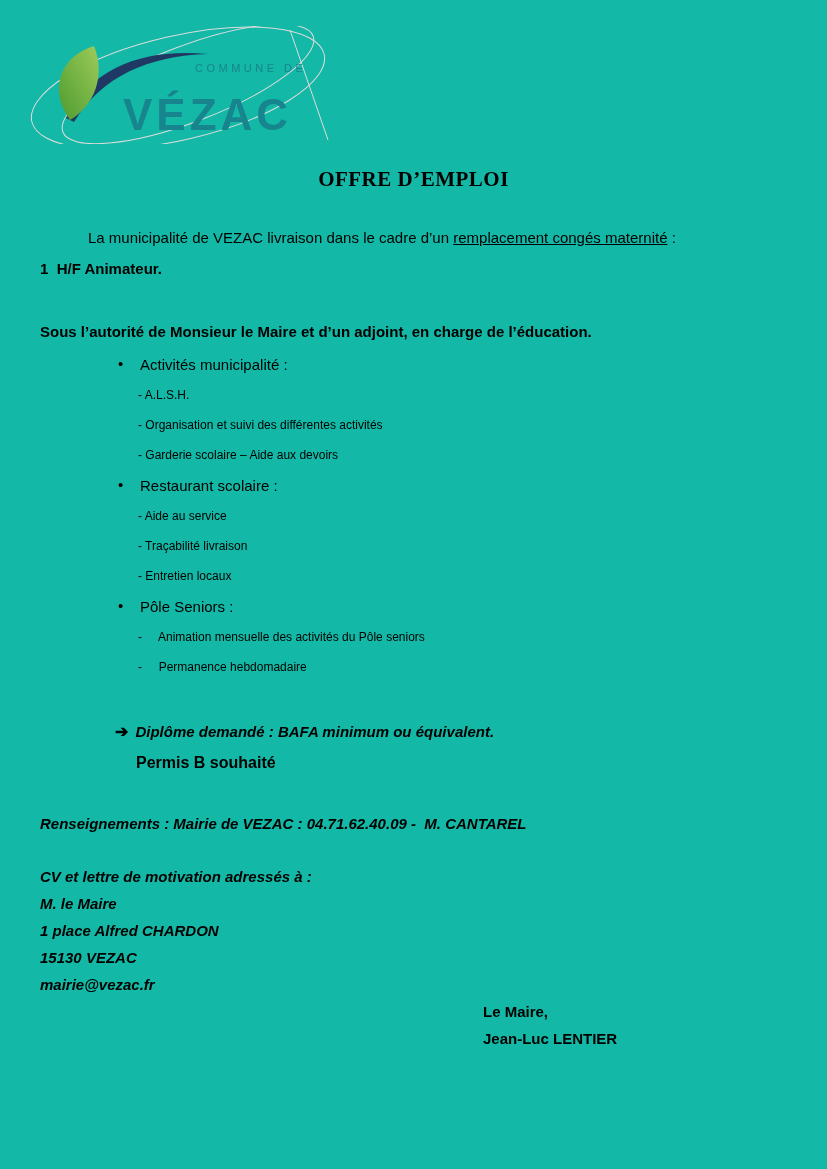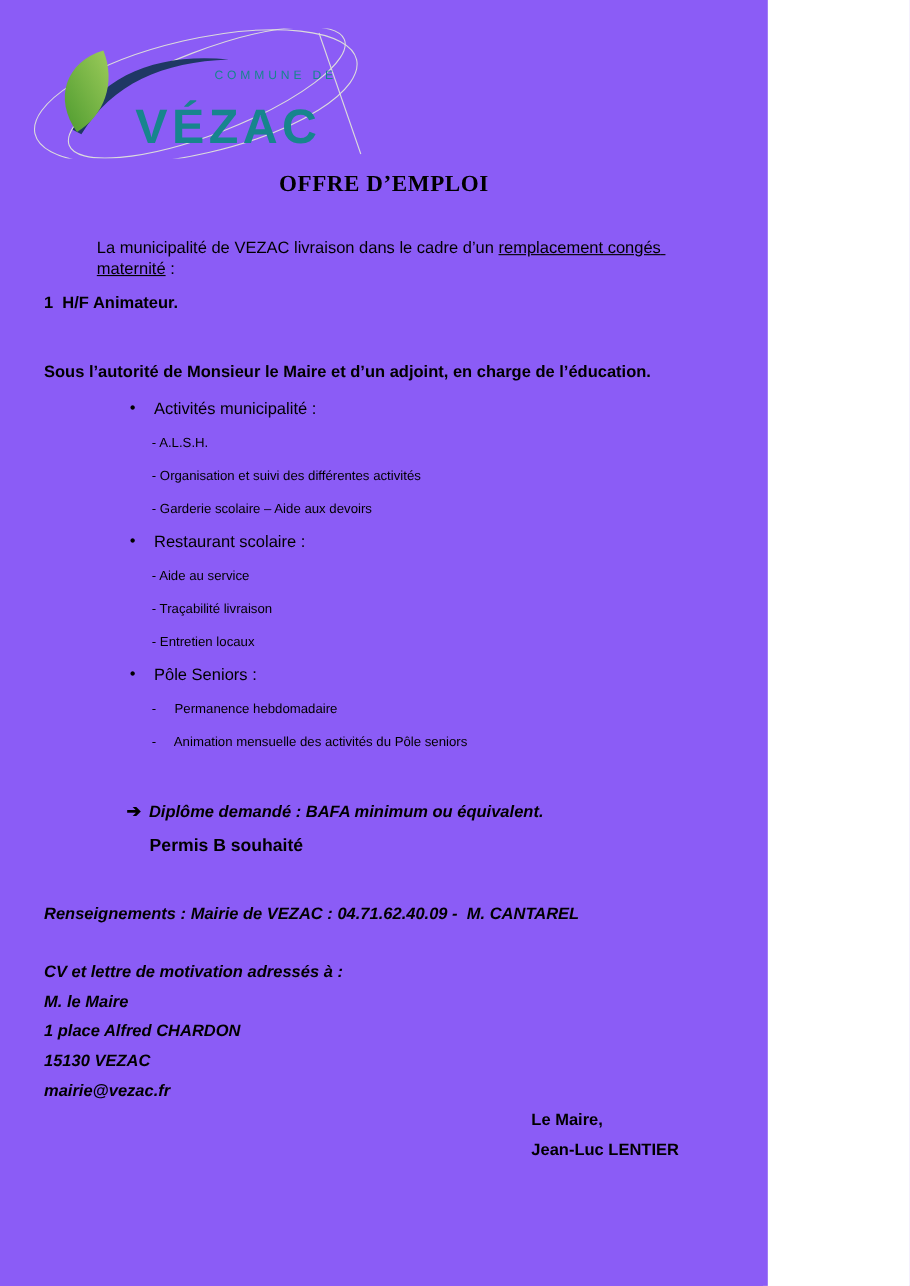--- a/index.html
+++ b/index.html
@@ -1,35 +1,35 @@
 <!DOCTYPE html>
 <html><head>
 <meta charset="utf-8">
 <style>
   html, body { margin: 0; padding: 0; background: #ffffff; }
   .page {
     position: relative;
-    width: 698px;
+    width: 827px;
     height: 1169px;
-    background: #8b5cf6;
+    background: #14b8a6;
     color: #000000;
     font-family: "Liberation Sans", sans-serif;
     font-size: 15px;
     line-height: 19px;
     overflow: hidden;
   }
   .content { padding: 0 40px; }
   .txt { white-space: pre-wrap; }
 
   
   .logo { position: relative; margin: 26px 0 0 28px; width: 330px; height: 118px; }
 
   
   .doc-title {
-    margin-top: 10px;
+    margin-top: 22px;
     text-align: center;
     font-family: "Liberation Serif", serif;
     font-weight: bold;
     font-size: 21px;
     letter-spacing: 0.5px;
     line-height: 26px;
   }
 
   .intro { margin: 36px 0 0 48px; }
   .underline { text-decoration: underline; }
@@ -107,22 +107,22 @@
         <span class="txt">Restaurant scolaire :</span>
       </div>
       <div class="b-item txt">- Aide au service</div>
       <div class="b-item txt">- Traçabilité livraison</div>
       <div class="b-item txt">- Entretien locaux</div>
 
       <div class="b-head">
         <span class="dot">•</span>
         <span class="txt">Pôle Seniors :</span>
       </div>
+      <div class="b-item txt">-     Animation mensuelle des activités du Pôle seniors</div>
       <div class="b-item txt">-     Permanence hebdomadaire</div>
-      <div class="b-item txt">-     Animation mensuelle des activités du Pôle seniors</div>
 
     </div>
 
     <div class="diploma"><span class="arrow">➔</span><span class="txt">Diplôme demandé : BAFA minimum ou équivalent.</span></div>
 
     <div class="permit txt">Permis B souhaité</div>
 
     <div class="contact txt">Renseignements : Mairie de VEZAC : 04.71.62.40.09 -  M. CANTAREL</div>
 
     <div class="cv">

